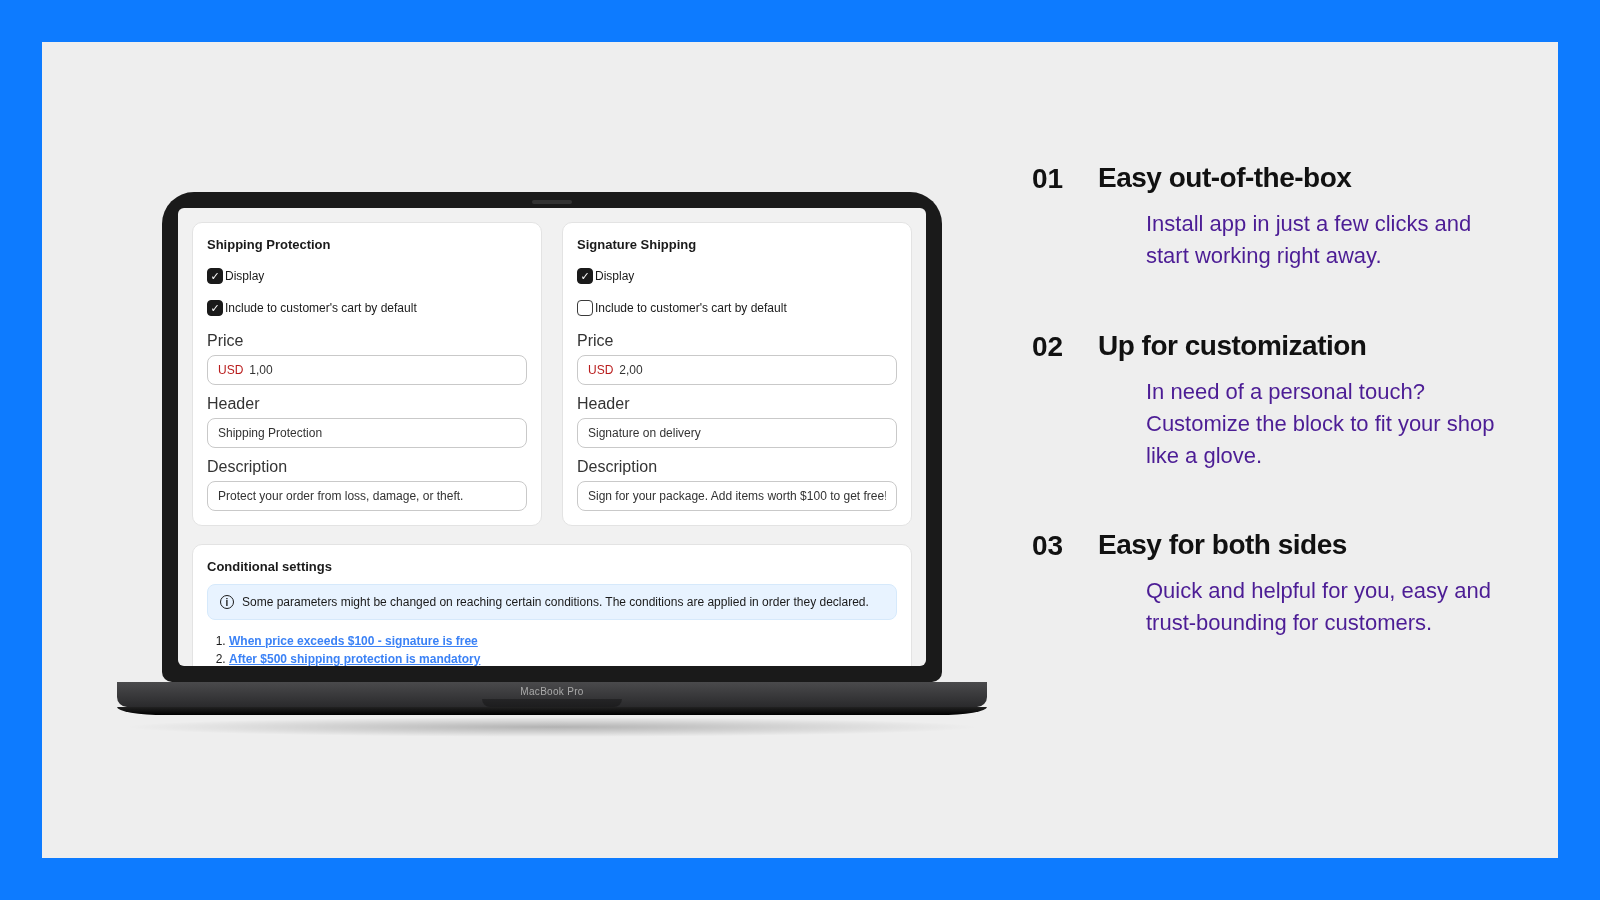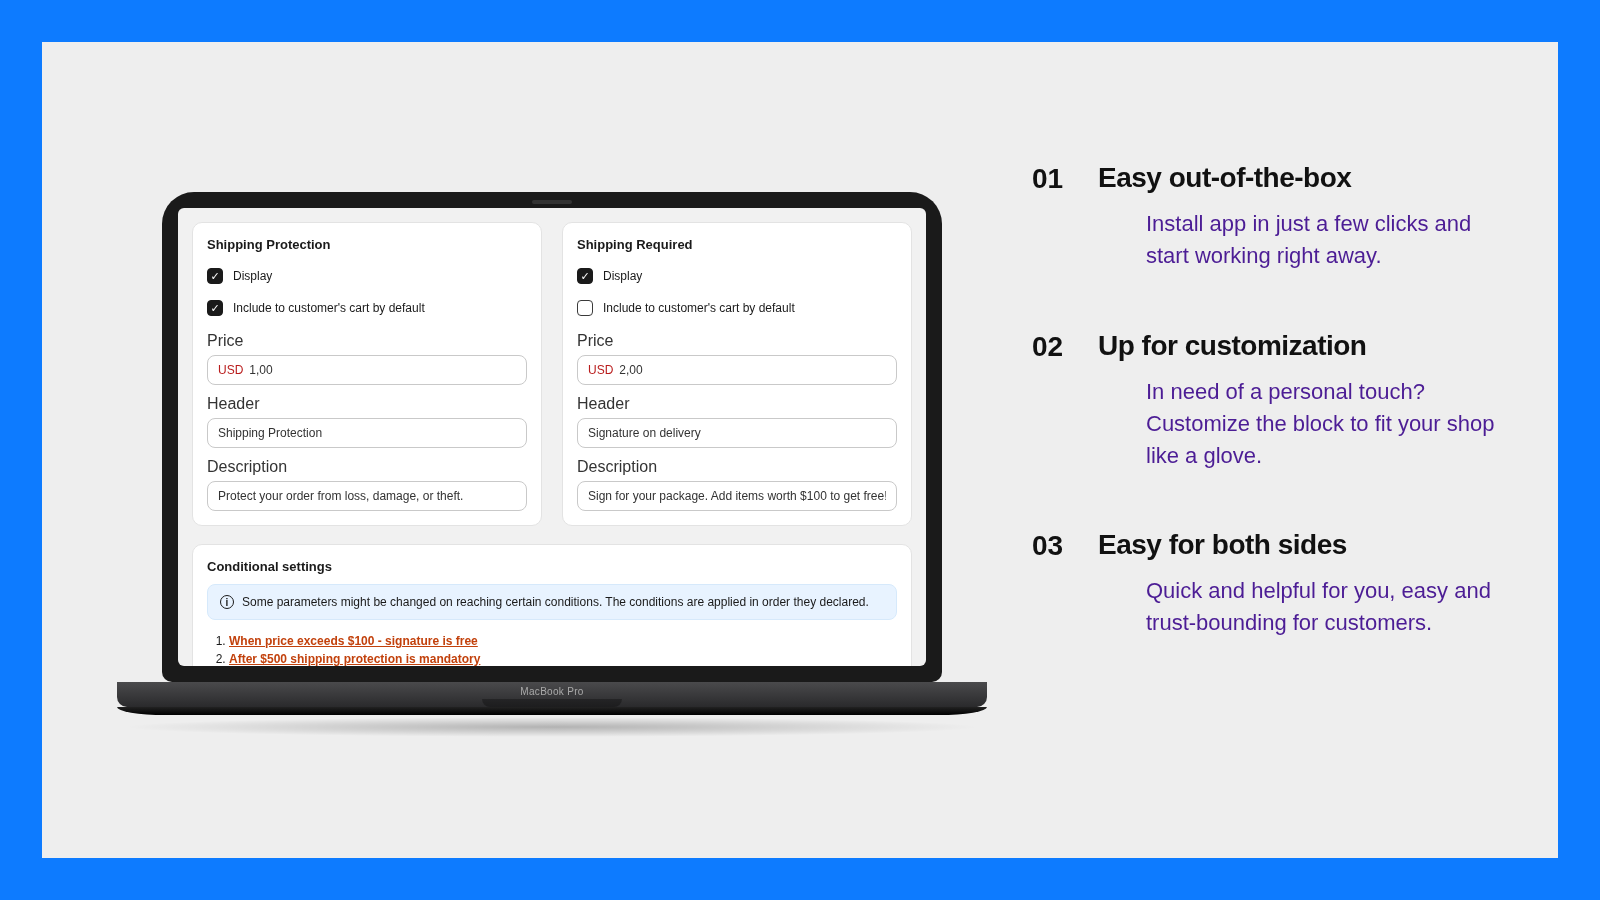--- a/index.html
+++ b/index.html
@@ -77,21 +77,21 @@
 
 .row { display: flex; gap: 20px; }
 .card {
   background: #fff;
   border: 1px solid #e3e3e3;
   border-radius: 10px;
   padding: 14px;
   flex: 1;
 }
 .card-title { font-weight: 600; font-size: 13px; margin-bottom: 10px; }
-.chk-row { display: flex; align-items: center; gap: 10px; margin: 16px 0; font-size: 12px; }
+.chk-row { display: flex; align-items: center; gap: 2px; margin: 16px 0; font-size: 12px; }
 .chk {
   width: 16px; height: 16px; border-radius: 4px;
   border: 1.5px solid #3a3a3a; display: flex; align-items: center; justify-content: center;
   background: #fff; flex-shrink: 0;
 }
 .chk.checked { background: #1a1a1a; border-color: #1a1a1a; }
 .chk.checked::after { content: "✓"; color: #fff; font-size: 11px; line-height: 1; }
 .field-label { font-size: 16px; color: #333; margin: 10px 0 5px; display: block; }
 .text-input {
   width: 100%; height: 30px;
@@ -108,21 +108,21 @@
   display: flex; align-items: center; gap: 8px;
   font-size: 12px; color: #1a1a1a;
 }
 .info-icon {
   width: 14px; height: 14px; border: 1.5px solid #1a1a1a; border-radius: 50%;
   display: flex; align-items: center; justify-content: center; font-size: 10px; font-weight: 600;
   flex-shrink: 0;
 }
 .cond-list { margin: 14px 0 14px 22px; font-size: 12px; }
 .cond-list li { margin: 4px 0; }
-.cond-list a { color: #c2410c; font-weight: 600; text-decoration: underline; }
+.cond-list a { color: #3b82f6; font-weight: 600; text-decoration: underline; }
 .btn-dark {
   background: #2d2d2d; color: #fff; border: none;
   padding: 7px 12px; border-radius: 8px; font-size: 16px; cursor: pointer;
 }
 
 .features {
   flex: 1;
   padding: 120px 50px 0 30px;
   color: #111;
 }
@@ -165,21 +165,21 @@
               </div>
 
               <span class="field-label">Header</span>
               <input class="text-input" value="Shipping Protection" style="">
 
               <span class="field-label">Description</span>
               <input class="text-input" value="Protect your order from loss, damage, or theft." style="">
             </div>
 
             <div class="card">
-              <div class="card-title">Shipping Required</div>
+              <div class="card-title">Signature Shipping</div>
 
               <label class="chk-row">
                 <span class="chk checked"></span>
                 <span>Display</span>
               </label>
 
               <label class="chk-row">
                 <span class="chk"></span>
                 <span>Include to customer's cart by default</span>
               </label>

